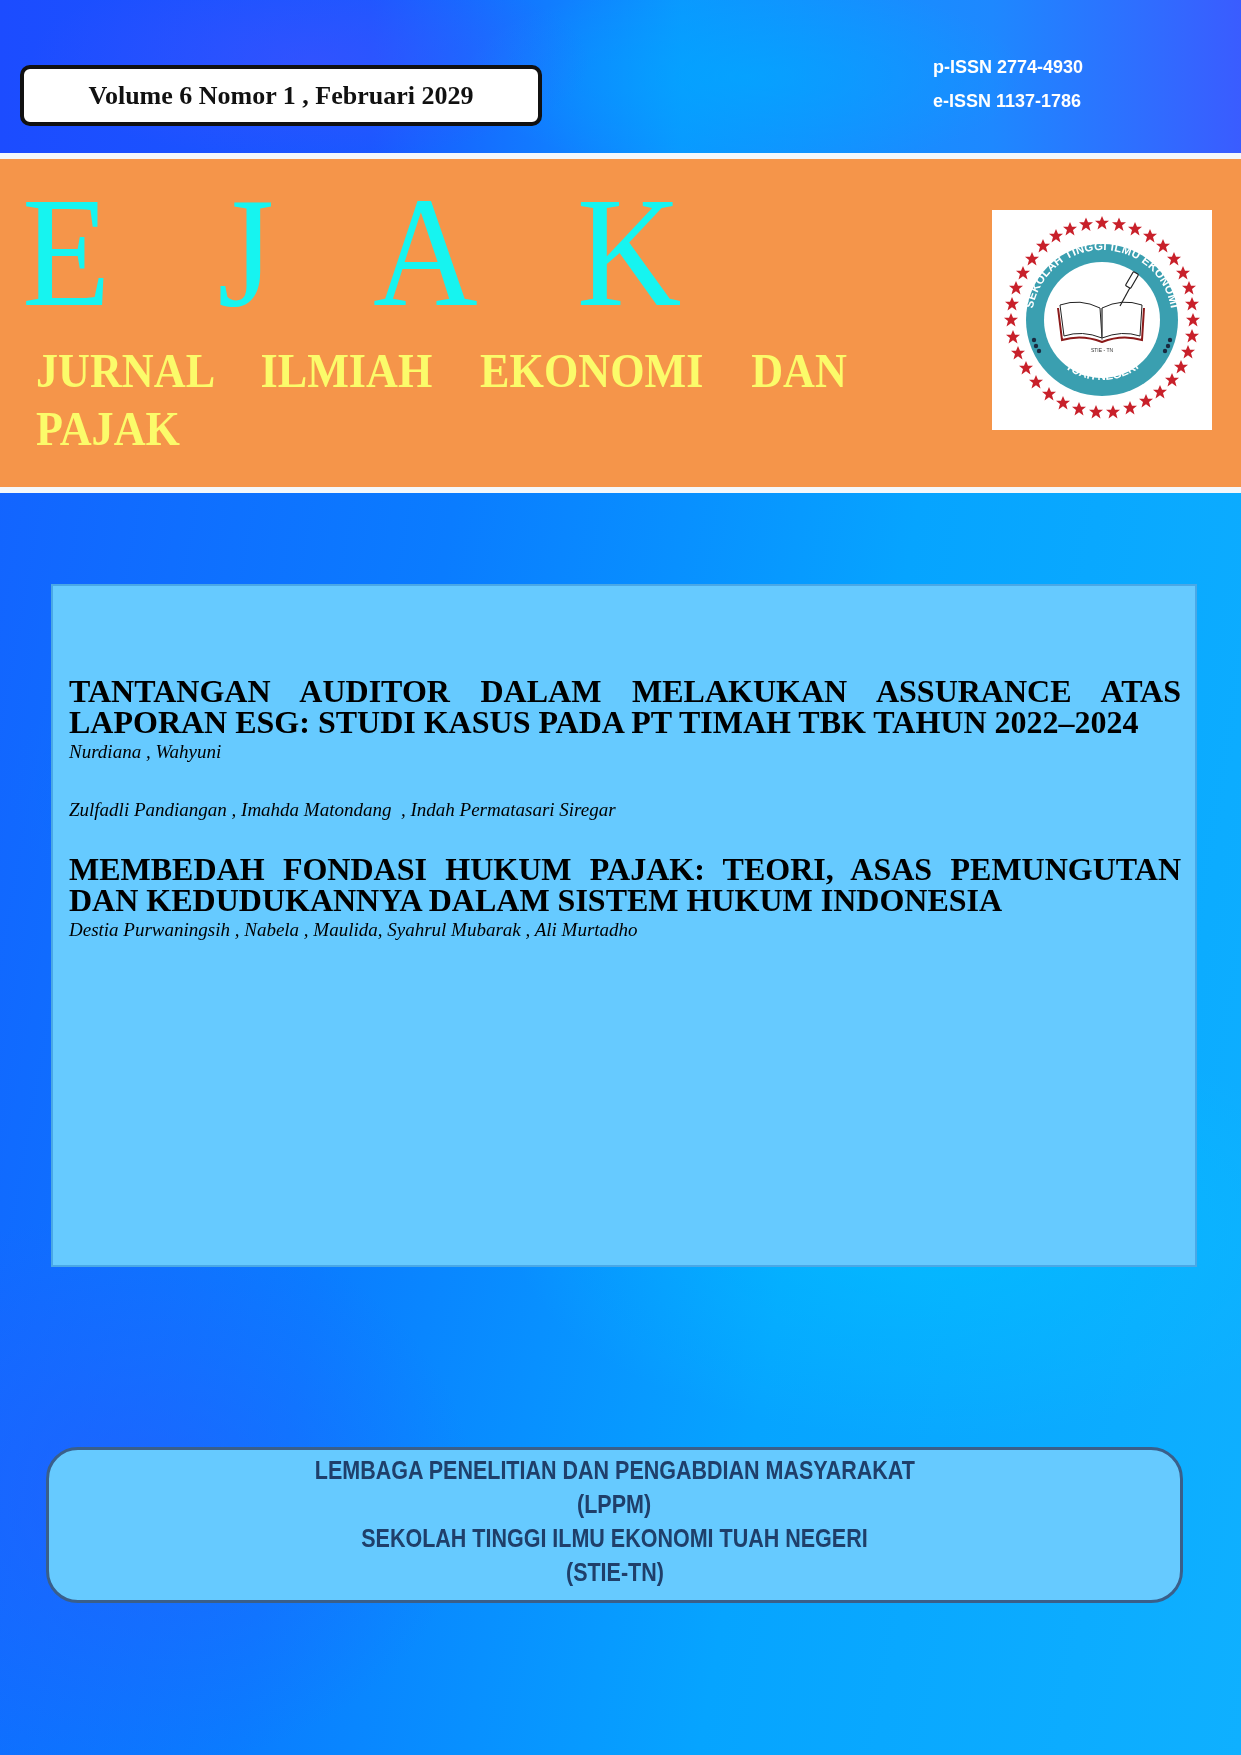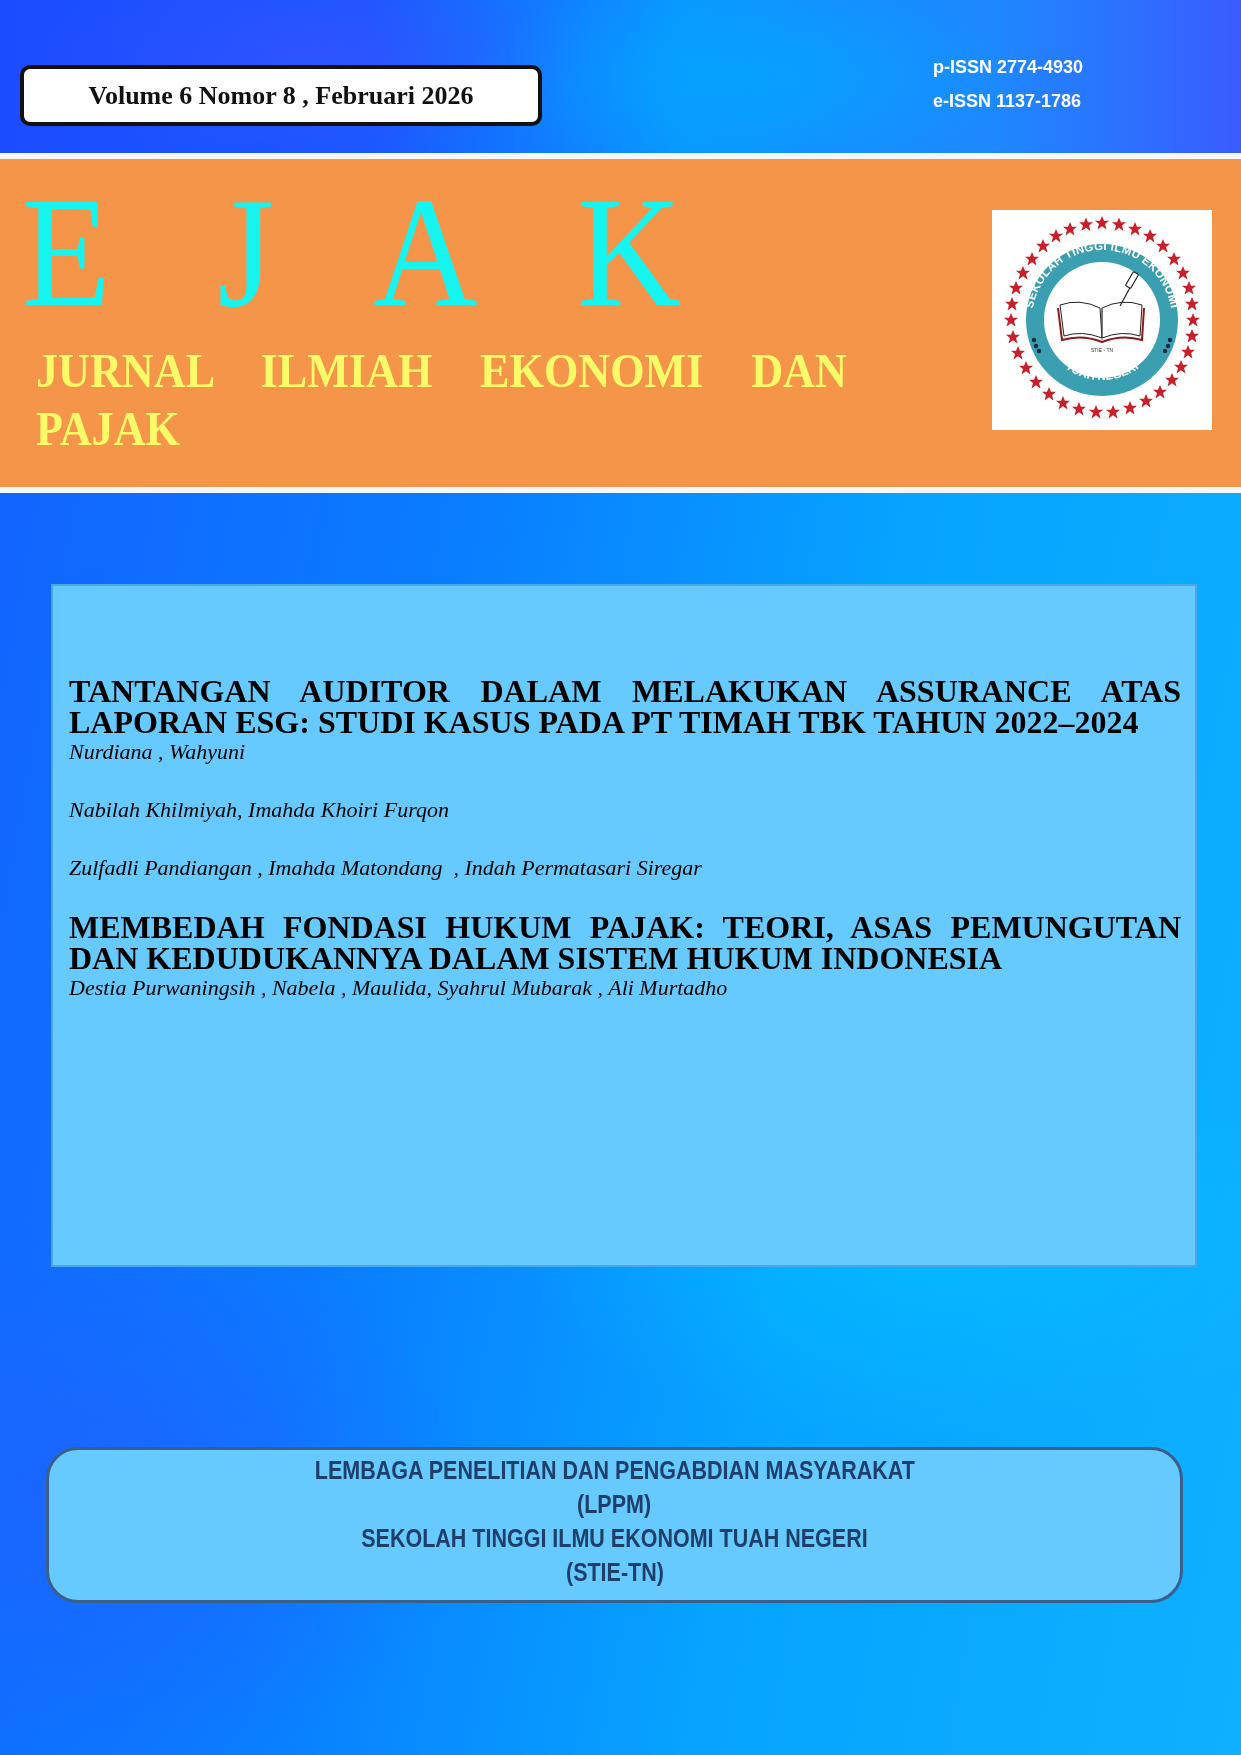--- a/index.html
+++ b/index.html
@@ -81,21 +81,21 @@
     .article { margin-bottom: 30px; }
     .article-title {
       font-family: "Liberation Serif", serif;
       font-weight: bold; font-size: 32px; line-height: 31px;
       color: #000;
       text-align: justify;
       text-align-last: left;
     }
     .article-authors {
       font-family: "Liberation Serif", serif;
-      font-style: italic; font-size: 22px; line-height: 28px;
+      font-style: italic; font-size: 19px; line-height: 28px;
       color: #000;
       white-space: pre;
     }
     .footer-box {
       position: absolute; left: 46px; top: 1447px; width: 1137px; height: 156px;
       background: #66caff;
       border: 3px solid #3a5f8a;
       border-radius: 32px;
       display: flex; flex-direction: column; align-items: center; justify-content: center;
       padding-bottom: 8px;
@@ -112,21 +112,21 @@
 <body>
 
 <div class="page-bg"></div>
 
 <div class="top-band"></div>
 <div class="white-rule" style="top:153px;"></div>
 <div class="orange-band"></div>
 <div class="white-rule" style="top:487px;"></div>
 
 <div class="volume-box">
-  <span>Volume 6 Nomor 8 , Februari 2026</span>
+  <span>Volume 6 Nomor 1 , Februari 2029</span>
 </div>
 
 <div class="issn">
   <div>p-ISSN 2774-4930</div>
   <div>e-ISSN 1137-1786</div>
 </div>
 
 <div class="ejak">E J A K</div>
 
 <div class="subtitle">
@@ -208,21 +208,20 @@
   </svg>
 </div>
 
 <div class="content-panel">
   <div class="articles">
     <div class="article">
       <div class="article-title">TANTANGAN AUDITOR DALAM MELAKUKAN ASSURANCE ATAS LAPORAN ESG: STUDI KASUS PADA PT TIMAH TBK TAHUN 2022–2024</div>
       <div class="article-authors">Nurdiana , Wahyuni</div>
     </div>
     <div class="article">
-      <div class="article-authors">Nabilah Khilmiyah, Imahda Khoiri Furqon</div>
     </div>
     <div class="article">
       <div class="article-authors">Zulfadli Pandiangan , Imahda Matondang  , Indah Permatasari Siregar</div>
     </div>
     <div class="article">
       <div class="article-title">MEMBEDAH FONDASI HUKUM PAJAK: TEORI, ASAS PEMUNGUTAN DAN KEDUDUKANNYA DALAM SISTEM HUKUM INDONESIA</div>
       <div class="article-authors">Destia Purwaningsih , Nabela , Maulida, Syahrul Mubarak , Ali Murtadho</div>
     </div>
   </div>
 </div>

